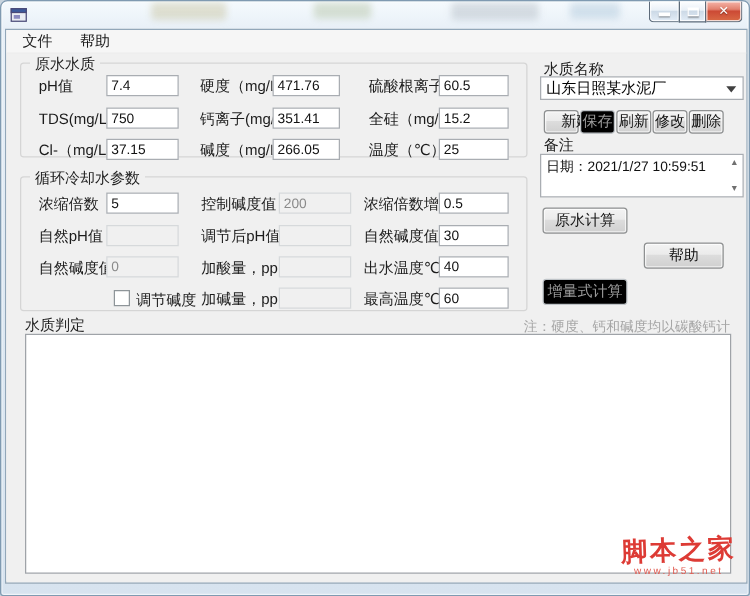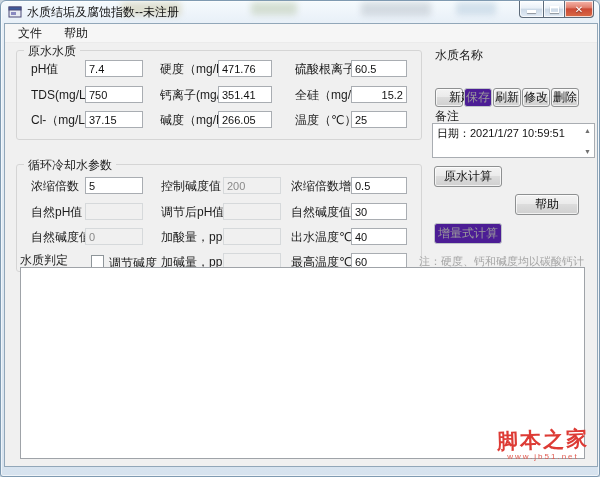--- a/index.html
+++ b/index.html
@@ -50,21 +50,21 @@
   .gb-title { position:absolute; top:-7px; left:7px; background:#f0f0f0; padding:0 4px;
     font-size:12px; color:#1c1c1c; line-height:14px; white-space:nowrap; }
 
   .checkbox { position:absolute; width:13px; height:13px; background:#fff;
     border:1px solid #8e9599; }
 
   .btn { position:absolute; border:1px solid #8e9091; border-radius:3px; text-align:center;
     font-size:12px; color:#111; cursor:default; white-space:nowrap;
     background:linear-gradient(180deg,#f3f3f3 0%, #ebebeb 45%, #dddddd 46%, #d0d0d0 100%);
     box-shadow: inset 0 0 0 1px rgba(255,255,255,.7); }
-  .btn.disabled { color:#9b9b9b; border-color:#bfc4c8; background:#4c1d95; box-shadow:none; }
+  .btn.disabled { color:#9b9b9b; border-color:#bfc4c8; background:#000000; box-shadow:none; }
   .btn.focused { border-color:#2c8ac9; box-shadow:0 0 0 1px #a8dcf5 inset, 0 0 3px #7cc3ea; }
   .sbtn { top:45px; width:28px; height:19px; line-height:17px; }
   .abtn { width:68px; height:21px; line-height:19px; }
 
   .combo { position:absolute; left:427px; top:18px; width:163px; height:19px;
     background:#fff; border:1px solid #a9adb2; font-size:12px; line-height:17px;
     padding:0 18px 0 4px; white-space:nowrap; overflow:hidden; }
   .combo-arrow { position:absolute; right:5px; top:7px; width:0; height:0;
     border:4px solid transparent; border-top:5px solid #404040; }
 
@@ -90,21 +90,20 @@
   <div class="blob" style="left:250px;top:1px;width:46px;height:13px;background:rgba(150,170,120,.30)"></div>
   <div class="blob" style="left:360px;top:1px;width:70px;height:14px;background:rgba(140,150,160,.28)"></div>
   <div class="blob" style="left:455px;top:1px;width:40px;height:13px;background:rgba(120,160,190,.25)"></div>
 
   <div class="titlebar">
     <svg class="app-icon" viewBox="0 0 14 14">
       <rect x="1" y="2" width="12" height="10" fill="#e9ecf2" stroke="#4a4a78" stroke-width="1"></rect>
       <rect x="1" y="2" width="12" height="3" fill="#3c5a9c" stroke="#4a4a78" stroke-width="1"></rect>
       <rect x="3" y="7" width="5" height="3" fill="#8a8ac0"></rect>
     </svg>
-    <span class="win-title">水质结垢及腐蚀指数--未注册</span>
     <div class="win-controls">
       <div class="wbtn min">
         <span class="g-min"></span>
       </div>
       <div class="wbtn max">
         <span class="g-max"></span>
       </div>
       <div class="wbtn close">
         <span style="color:#fff;font-size:10px;font-weight:bold;text-shadow:0 1px 1px rgba(0,0,0,.4);line-height:15px;">✕</span>
       </div>
@@ -112,46 +111,46 @@
   </div>
 
   <div class="client">
     <div class="menubar">
       <span class="menu-item">文件</span>
       <span class="menu-item">帮助</span>
     </div>
 
     <div class="content">
 
-      <div class="groupbox" style="left:11px;top:7px;width:406px;height:90px;">
+      <div class="groupbox" style="left:11px;top:7px;width:406px;height:76px;">
         <span class="gb-title">原水水质</span>
 
         <span class="lbl" style="left:14px;top:11px">pH值</span>
         <input class="tb" style="left: 68px; top: 9px; width: 58px;" value="7.4">
         <span class="lbl" style="left:143px;top:11px">硬度（mg/L）</span>
         <input class="tb" style="left: 201px; top: 9px; width: 54px;" value="471.76">
         <span class="lbl" style="left:278px;top:11px">硫酸根离子</span>
         <input class="tb" style="left: 334px; top: 9px; width: 56px;" value="60.5">
 
         <span class="lbl" style="left:14px;top:37px">TDS(mg/L)</span>
         <input class="tb" style="left: 68px; top: 35px; width: 58px;" value="750">
         <span class="lbl" style="left:143px;top:37px">钙离子(mg/L)</span>
         <input class="tb" style="left: 201px; top: 35px; width: 54px;" value="351.41">
         <span class="lbl" style="left:278px;top:37px">全硅（mg/L）</span>
-        <input class="tb" style="left: 334px; top: 35px; width: 56px; text-align: right;" value="15.2">
+        <input class="tb" style="left: 334px; top: 35px; width: 56px;" value="15.2">
 
         <span class="lbl" style="left:14px;top:62px">Cl-（mg/L）</span>
         <input class="tb" style="left: 68px; top: 60px; width: 58px;" value="37.15">
         <span class="lbl" style="left:143px;top:62px">碱度（mg/L）</span>
         <input class="tb" style="left: 201px; top: 60px; width: 54px;" value="266.05">
         <span class="lbl" style="left:278px;top:62px">温度（℃）</span>
         <input class="tb" style="left: 334px; top: 60px; width: 56px;" value="25">
       </div>
 
-      <div class="groupbox" style="left:11px;top:98px;width:406px;height:108px;margin-top:23px;">
+      <div class="groupbox" style="left:11px;top:98px;width:406px;height:108px;">
         <span class="gb-title">循环冷却水参数</span>
 
         <span class="lbl" style="left:14px;top:14px">浓缩倍数</span>
         <input class="tb" style="left: 68px; top: 12px; width: 58px;" value="5">
         <span class="lbl" style="left:144px;top:14px">控制碱度值</span>
         <input class="tb disabled" style="left: 206px; top: 12px; width: 58px;" value="200">
         <span class="lbl" style="left:274px;top:14px">浓缩倍数增幅</span>
         <input class="tb" style="left: 334px; top: 12px; width: 56px;" value="0.5">
 
         <span class="lbl" style="left:14px;top:40px">自然pH值</span>
@@ -170,20 +169,24 @@
 
         <span class="checkbox" style="left:74px;top:90px"></span>
         <span class="lbl" style="left:92px;top:91px">调节碱度</span>
         <span class="lbl" style="left:144px;top:90px">加碱量，ppm</span>
         <input class="tb disabled" style="left: 206px; top: 88px; width: 58px;" value="">
         <span class="lbl" style="left:274px;top:90px">最高温度℃</span>
         <input class="tb" style="left: 334px; top: 88px; width: 56px;" value="60">
       </div>
 
       <span class="lbl" style="left:430px;top:5px">水质名称</span>
+      <div class="combo">
+        <span>山东日照某水泥厂</span>
+        <span class="combo-arrow"></span>
+      </div>
 
       <div class="btn sbtn" style="left:430px;padding-left:13px;">新建</div>
       <div class="btn sbtn disabled" style="left:459px;">保存</div>
       <div class="btn sbtn" style="left:488px;">刷新</div>
       <div class="btn sbtn" style="left:517px;">修改</div>
       <div class="btn sbtn" style="left:546px;">删除</div>
 
       <span class="lbl" style="left:430px;top:66px">备注</span>
       <div class="remarkbox">
         <span>日期：2021/1/27 10:59:51</span>

